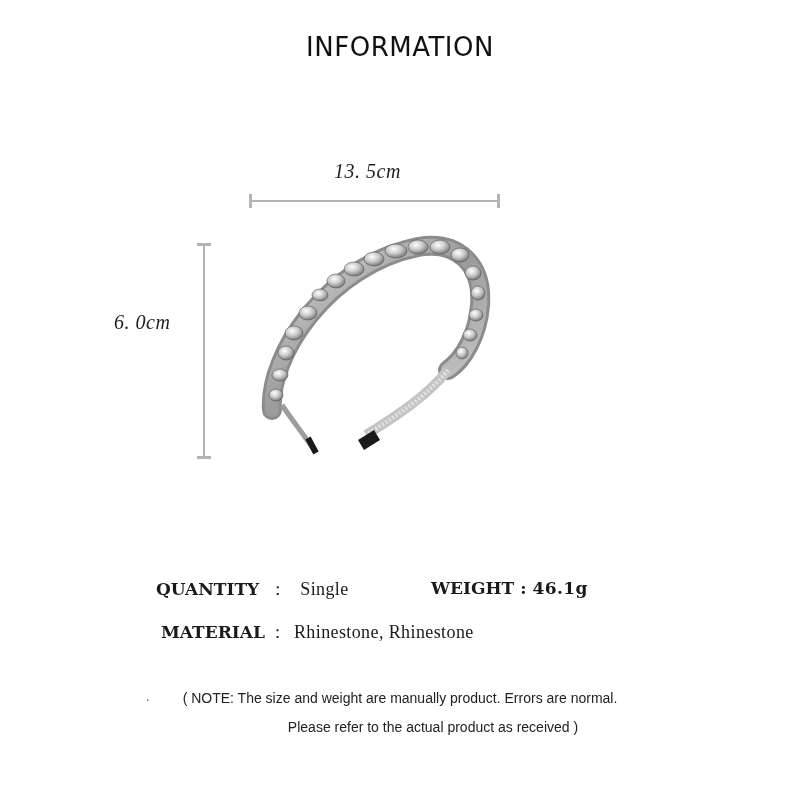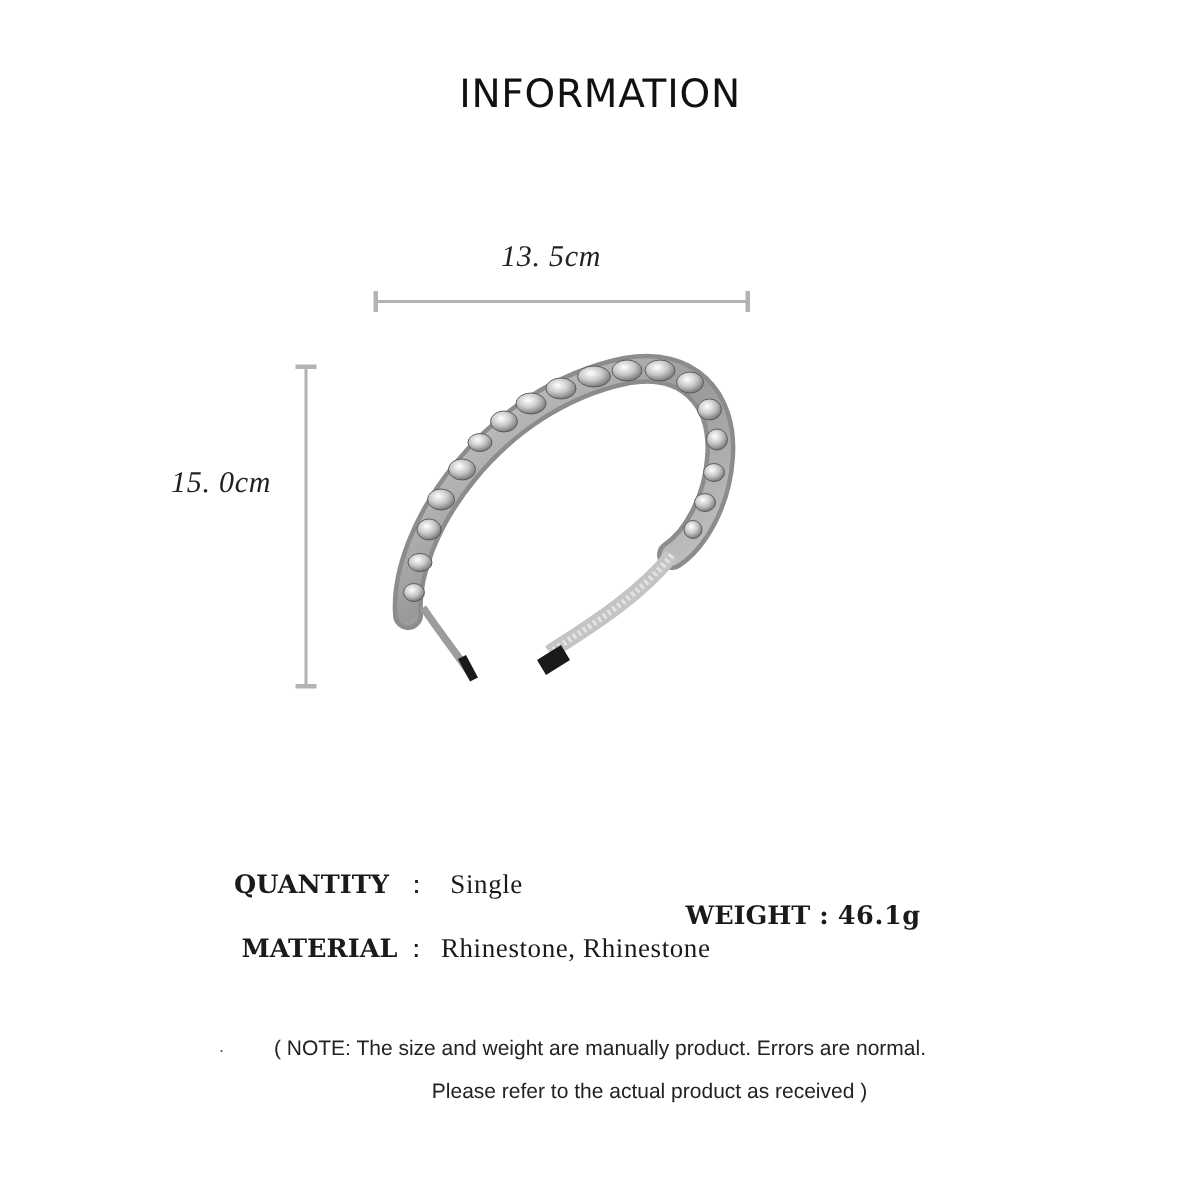--- a/index.html
+++ b/index.html
@@ -18,21 +18,20 @@
       position: absolute;
       top: 32px;
       left: 0;
       width: 800px;
       text-align: center;
       font-family: "DejaVu Sans", sans-serif;
       font-size: 26px;
       font-weight: 400;
       letter-spacing: 0.5px;
       color: #111;
-      margin-top: 16px;
     }
     .dim-label {
       position: absolute;
       font-family: "Liberation Serif", serif;
       font-size: 20px;
       color: #222;
       letter-spacing: 0.5px;
       font-style: italic;
     }
     .dim-width-label { top: 160px; left: 334px; }
@@ -100,21 +99,21 @@
       font-weight: 400;
     }
     .spec-val {
       font-family: "Liberation Serif", serif;
       font-size: 18px;
       font-weight: 400;
       letter-spacing: 0.4px;
     }
     .quantity { top: 578px; left: 156px; }
     .quantity .spec-sep { margin: 0 14px 0 10px; }
-    .weight { top: 578px; left: 457px; margin-top: 23px; }
+    .weight { top: 578px; left: 431px; }
     .weight .spec-sep { margin: 0 6px; font-weight: 700; }
     .weight .spec-val { font-family: "DejaVu Serif", serif; font-weight: 700; font-size: 17px; }
     .material { top: 621px; left: 161px; }
     .material .spec-sep { margin: 0 8px 0 4px; }
 
     .note {
       position: absolute;
       left: 0;
       width: 800px;
       text-align: center;
@@ -136,21 +135,21 @@
     .note-line1 span { display: inline-block; margin-left: 0; }
   </style>
 </head>
 <body>
 
 <div class="title">INFORMATION</div>
 
 <div class="dim-label dim-width-label">13. 5cm</div>
 <div class="hbar"></div>
 
-<div class="dim-label dim-height-label">15. 0cm</div>
+<div class="dim-label dim-height-label">6. 0cm</div>
 <div class="vbar"></div>
 
 <div class="product">
   <svg width="235" height="225" viewBox="0 0 235 225" xmlns="http://www.w3.org/2000/svg">
     <defs>
       <linearGradient id="band" x1="0" y1="0" x2="1" y2="1">
         <stop offset="0" stop-color="#d9d9d9"></stop>
         <stop offset="0.5" stop-color="#9a9a9a"></stop>
         <stop offset="1" stop-color="#cfcfcf"></stop>
       </linearGradient>

